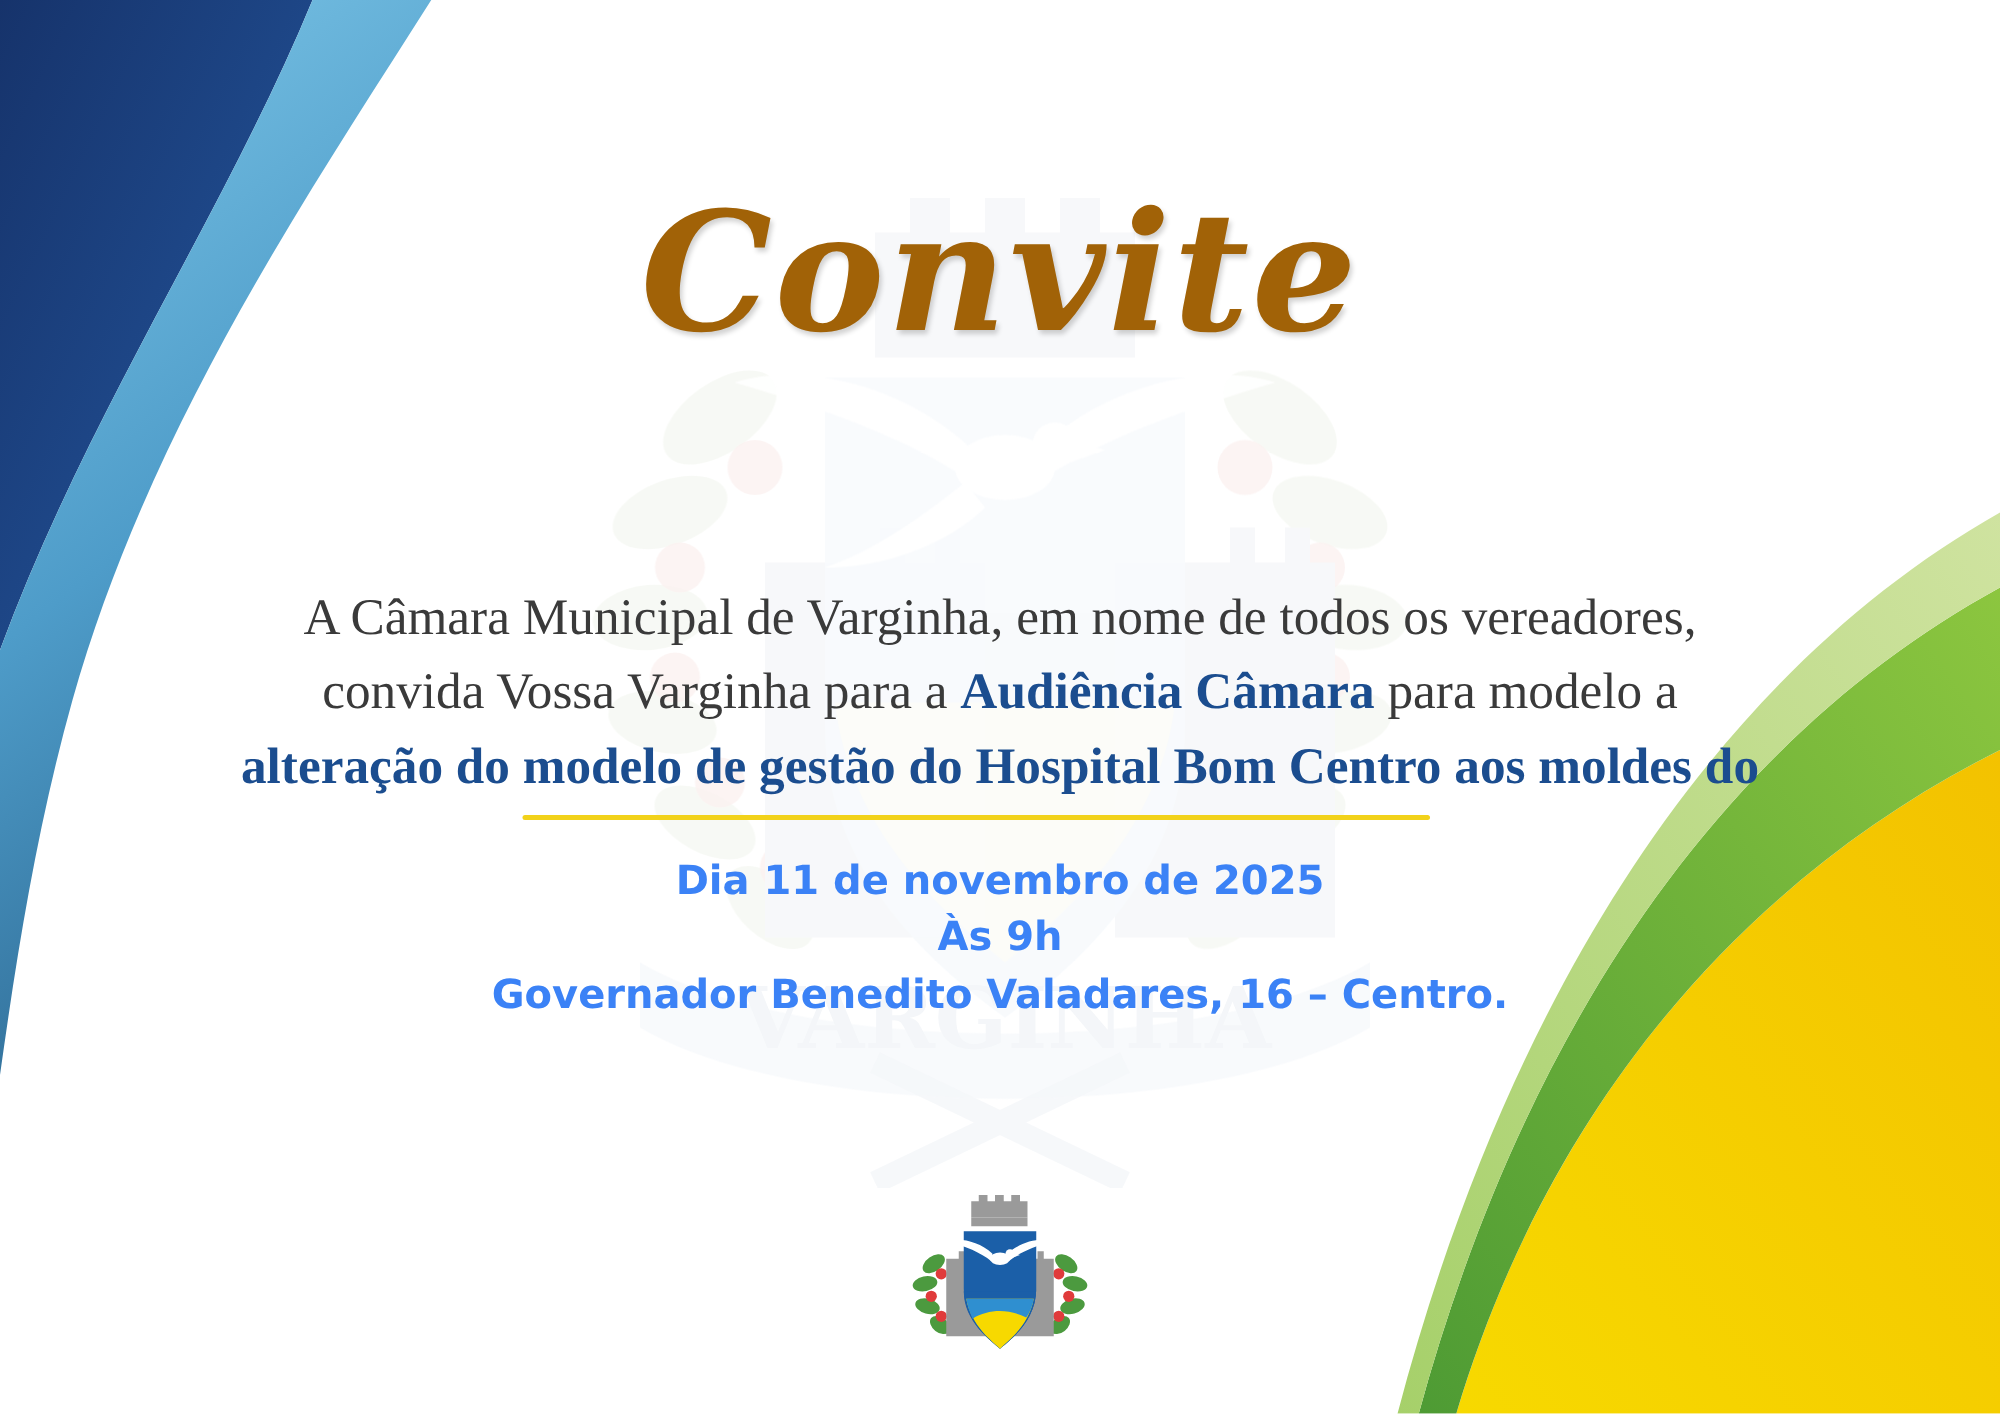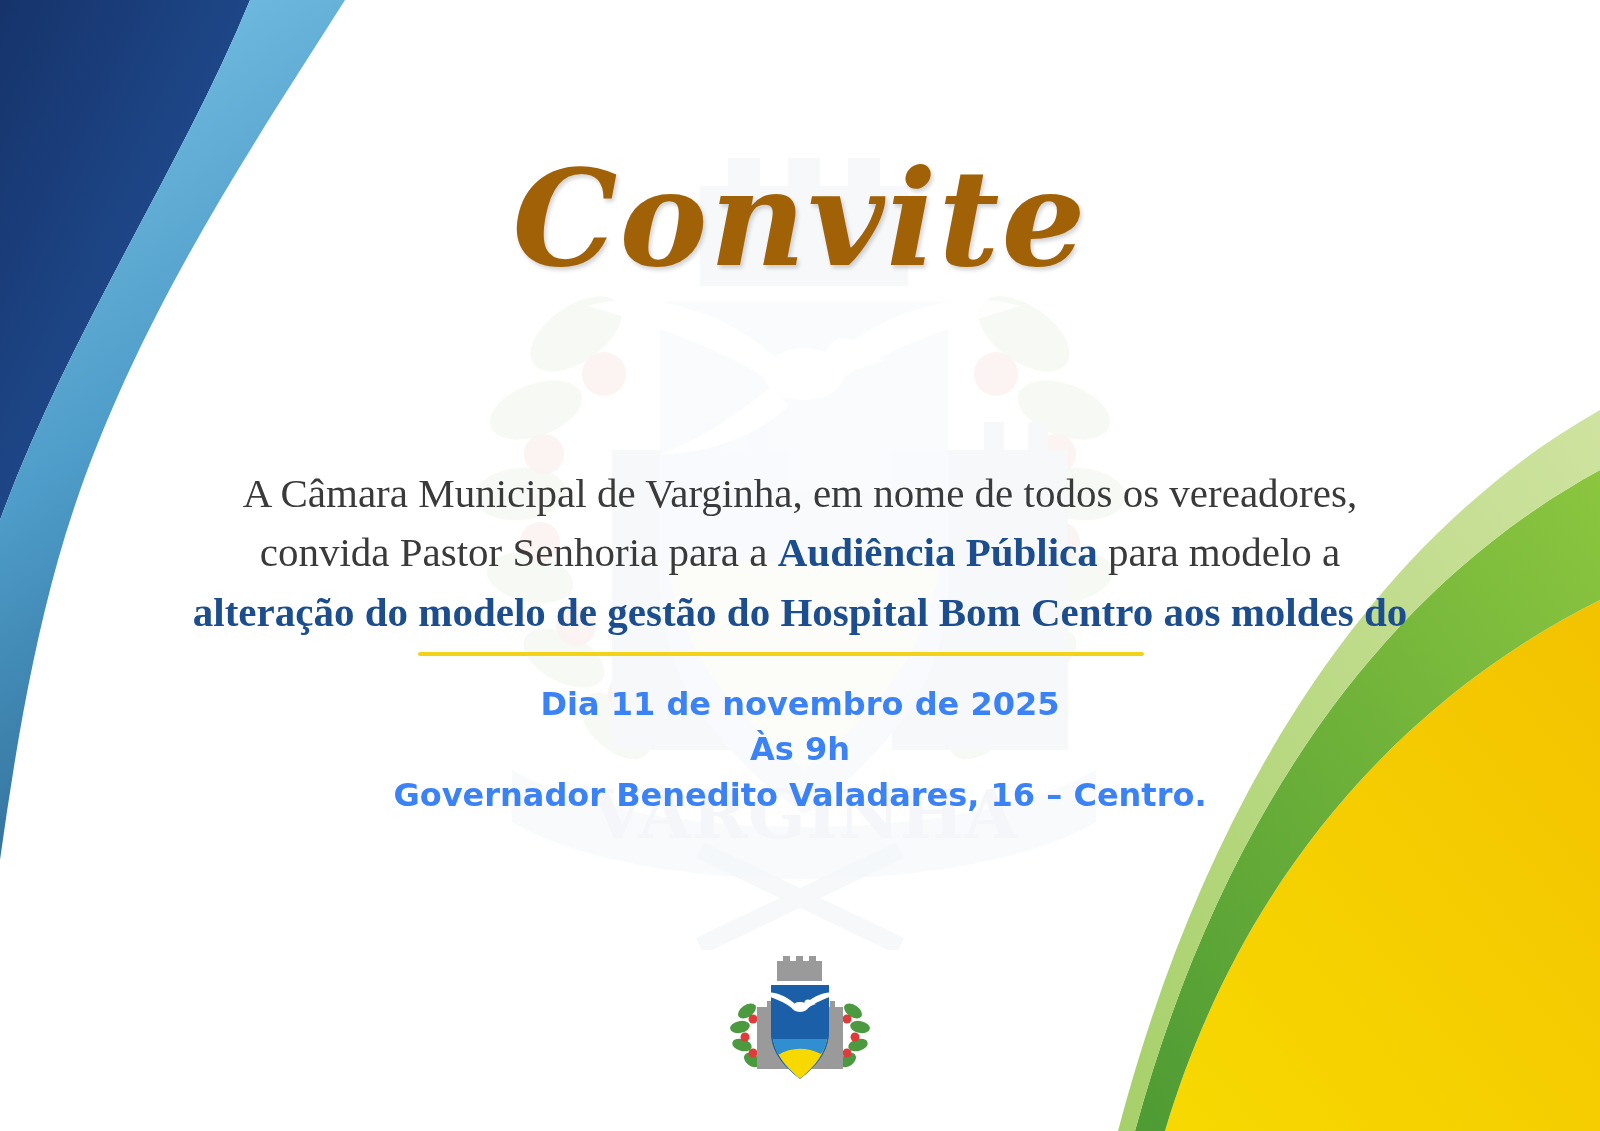--- a/index.html
+++ b/index.html
@@ -222,21 +222,21 @@
       </g>
     </g>
   </svg>
 
   <div class="content">
 
     <div class="title">Convite</div>
 
     <div class="body-text">
       <span>A Câmara Municipal de Varginha, em nome de todos os vereadores,</span><br>
-      <span>convida Pastor Senhoria para a </span><span class="hl">Audiência Pública</span><span> para modelo a</span><br>
+      <span>convida Vossa Varginha para a </span><span class="hl">Audiência Câmara</span><span> para modelo a</span><br>
       <span class="hl">alteração do modelo de gestão do Hospital Bom Centro aos moldes do</span><br>
     </div>
 
     <div class="divider"></div>
 
     <div class="details">
       <div>Dia 11 de novembro de 2025</div>
       <div>Às 9h</div>
       <div>Governador Benedito Valadares, 16 – Centro.</div>
     </div>

